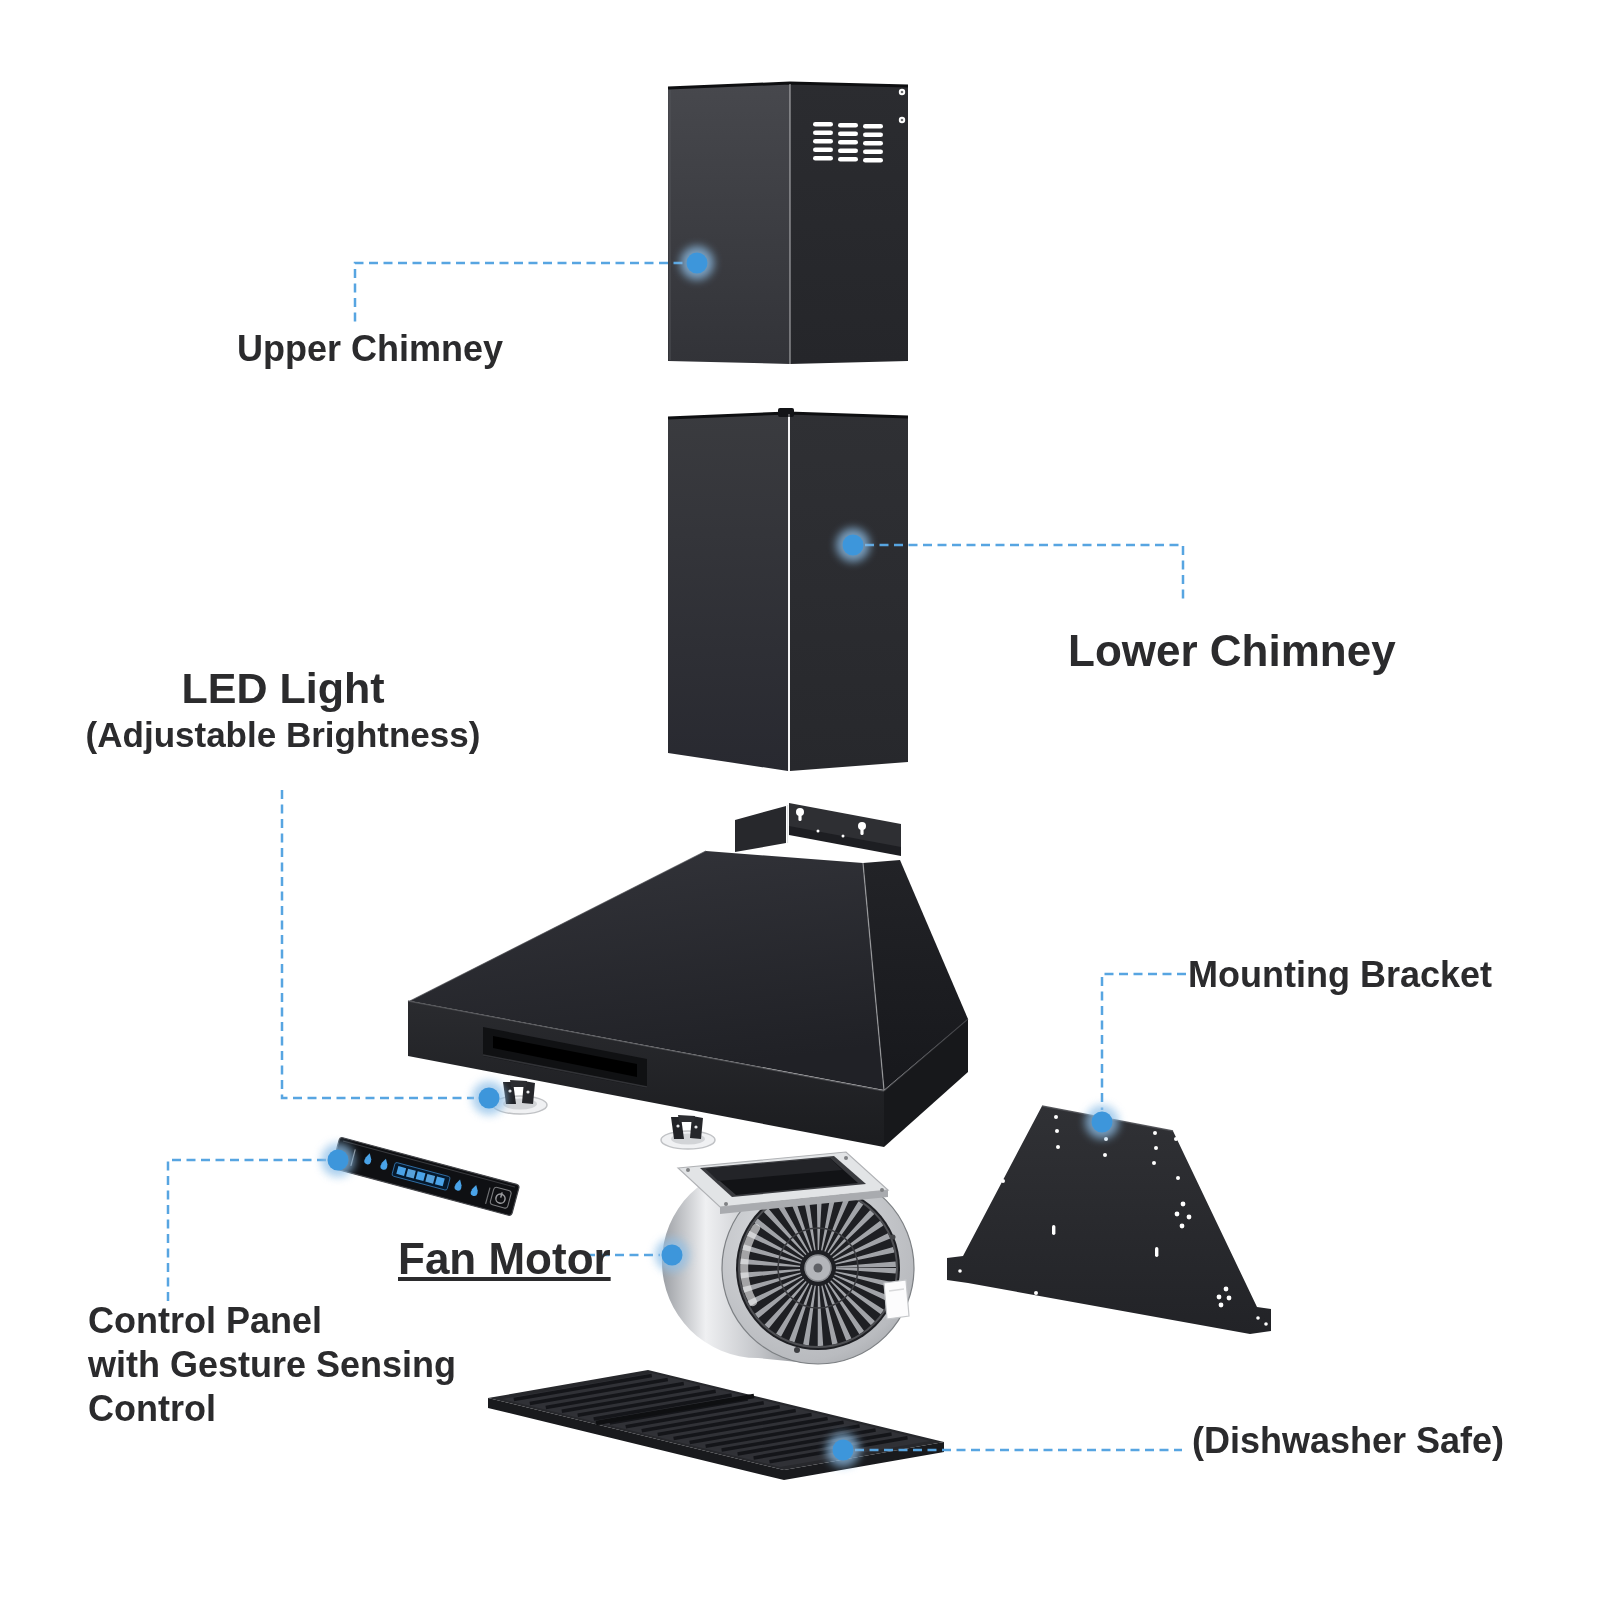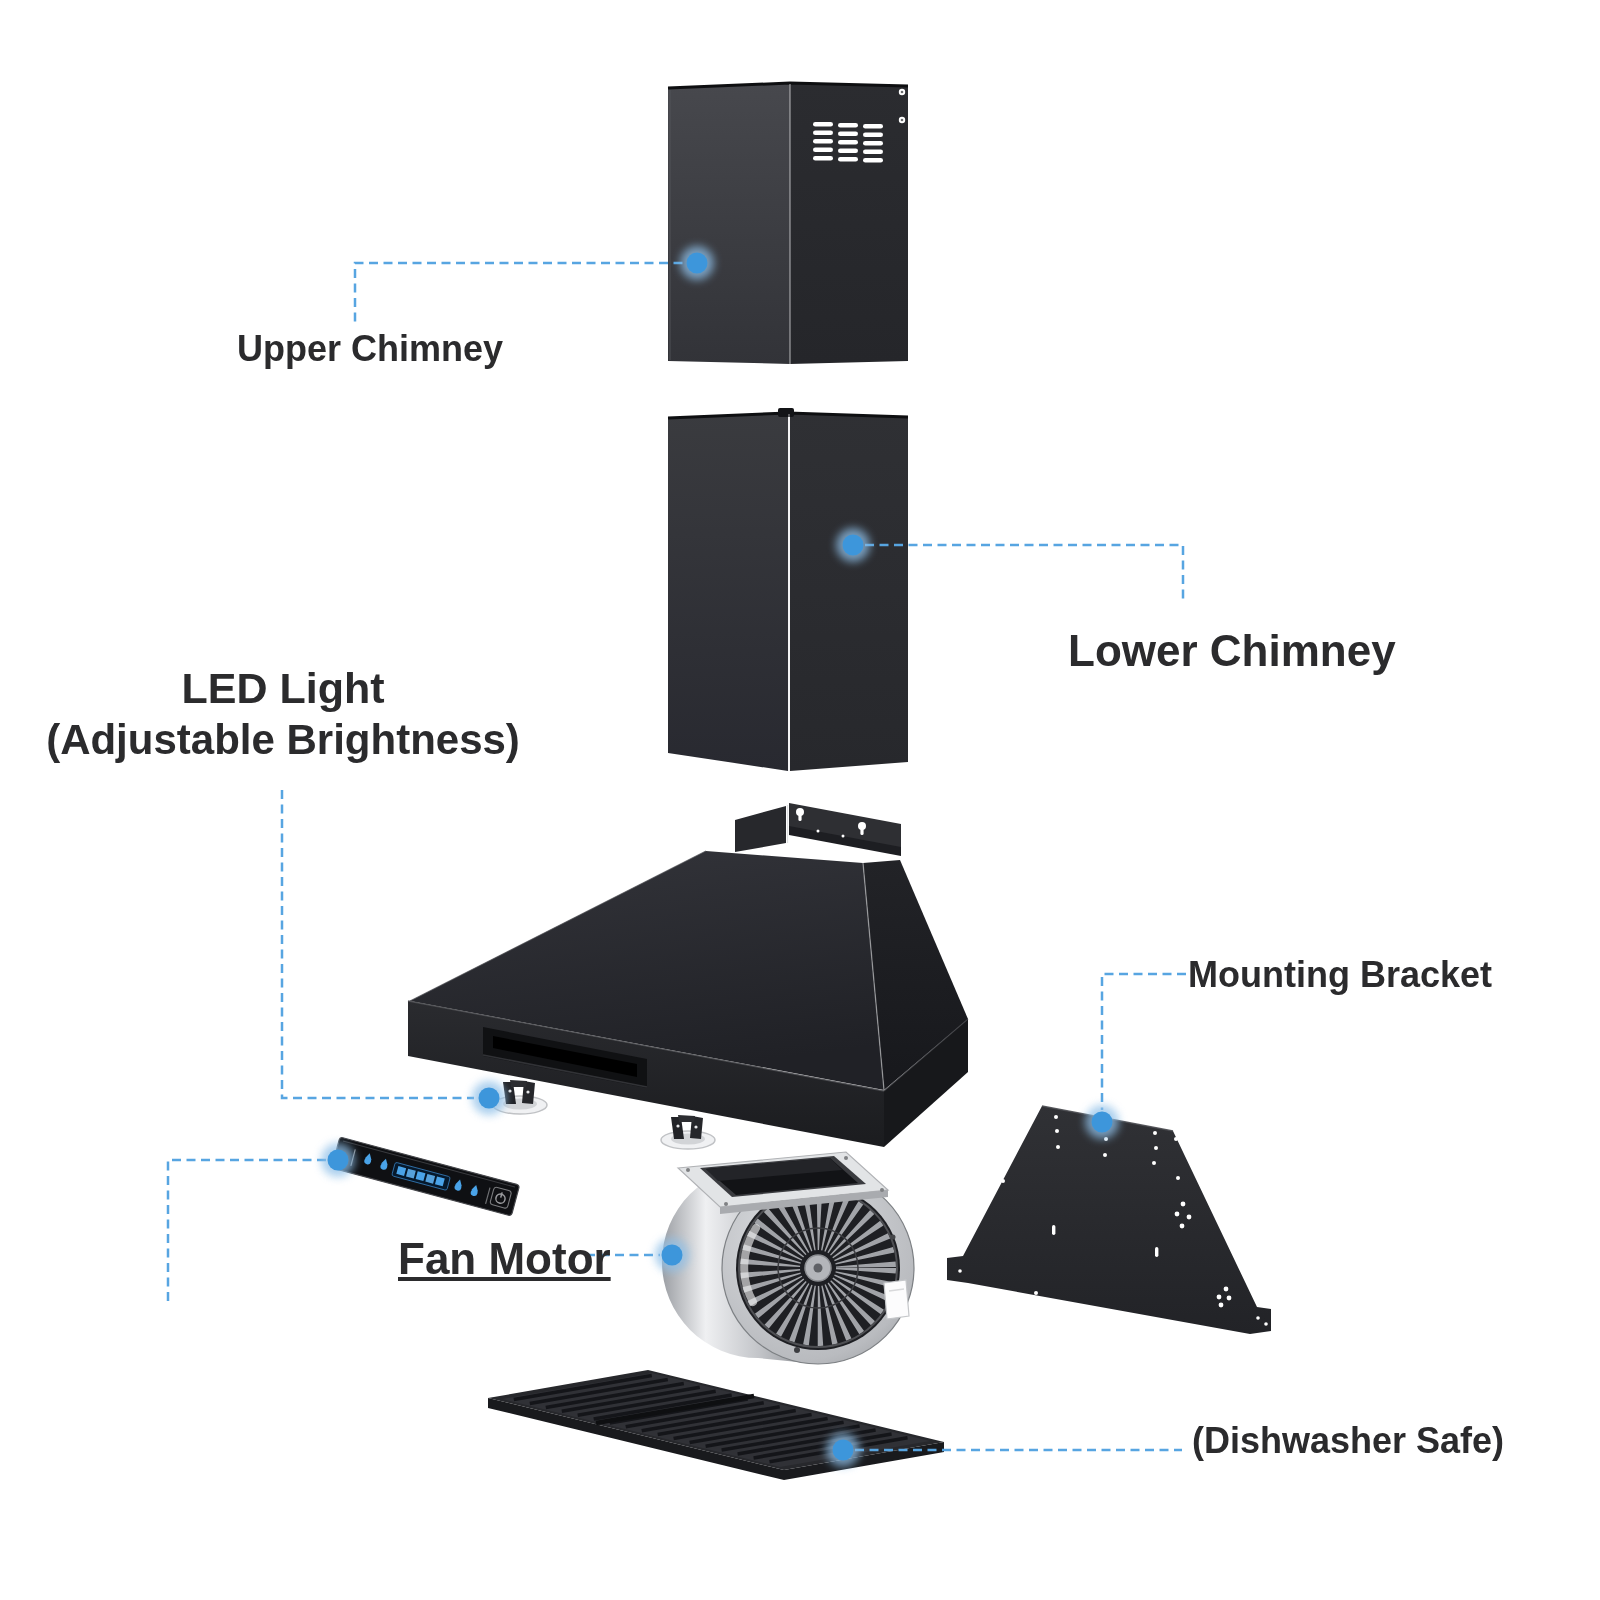--- a/index.html
+++ b/index.html
@@ -4,21 +4,21 @@
 <style>
   html,body{margin:0;padding:0;background:#fff;}
   .stage{position:relative;width:1508px;height:1600px;background:#ffffff;overflow:hidden;}
   .stage svg{position:absolute;left:0;top:0;}
   .lbl{position:absolute;font-family:"Liberation Sans","DejaVu Sans",sans-serif;
        font-weight:700;color:#2b2b2d;line-height:1.22;white-space:nowrap;}
   #lbl-upper{left:237px;top:327px;font-size:36px;}
   #lbl-lower{left:1068px;top:624px;font-size:44px;}
   #lbl-led{left:33px;top:662px;width:500px;text-align:center;white-space:nowrap;}
   #lbl-led .t{font-size:43px;}
-  #lbl-led .s{font-size:42px;}
+  #lbl-led .s{font-size:35px;}
   #lbl-mount{left:1188px;top:953px;font-size:36px;}
   #lbl-fan{left:398px;top:1232px;font-size:44px;text-decoration:underline;}
   #lbl-cp{left:88px;top:1299px;font-size:36px;}
   #lbl-filter{left:1192px;top:1419px;font-size:36px;}
   .leader{stroke:#57a5e1;stroke-width:2.5;fill:none;stroke-dasharray:9 5.5;}
 </style>
 </head>
 <body>
 
 <div class="stage">
@@ -309,18 +309,23 @@
 
   <div class="lbl" id="lbl-led">
     <div class="t">LED Light</div>
     <div class="s">(Adjustable Brightness)</div>
   </div>
 
   <div class="lbl" id="lbl-mount">Mounting Bracket</div>
 
   <div class="lbl" id="lbl-fan">Fan Motor</div>
 
+  <div class="lbl" id="lbl-cp">
+    <div>Control Panel</div>
+    <div>with Gesture Sensing</div>
+    <div>Control</div>
+  </div>
 
   <div class="lbl" id="lbl-filter">
     <div>(Dishwasher Safe)</div>
   </div>
 
 </div>
 
 </body></html>

